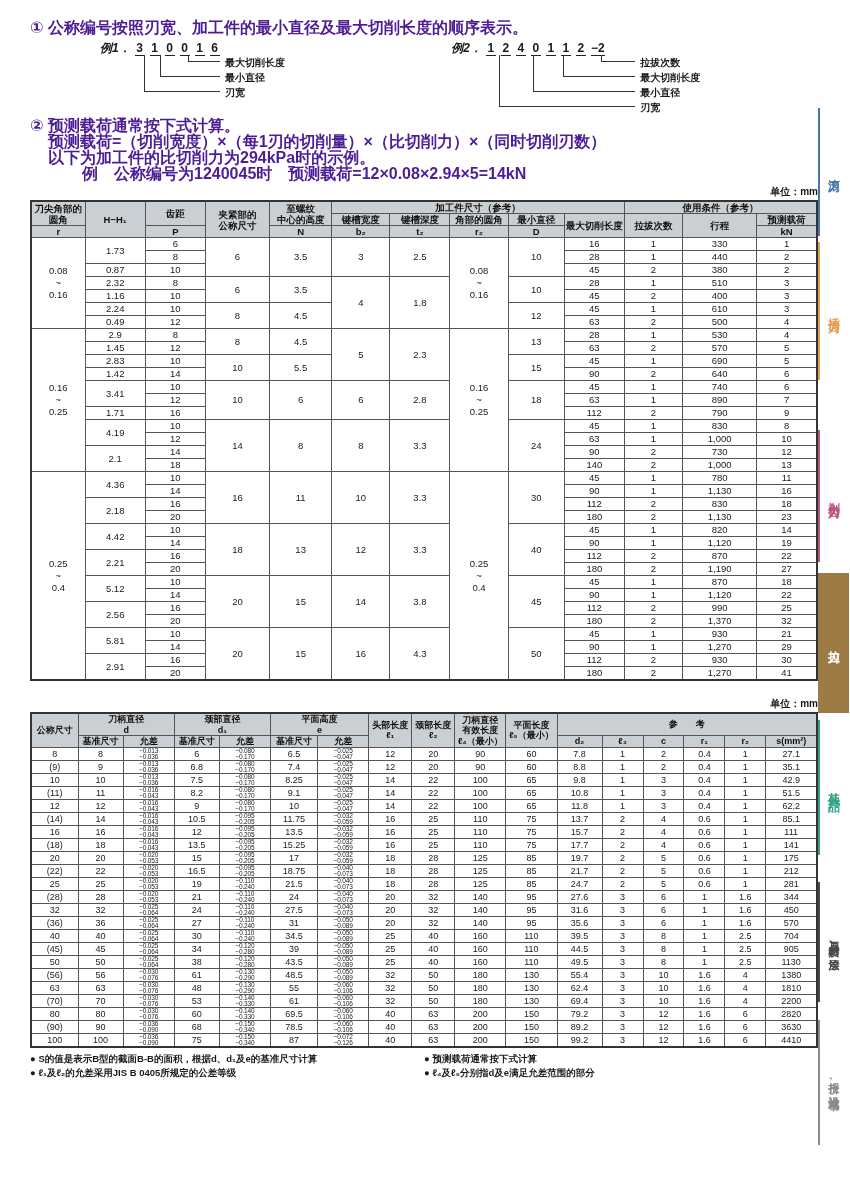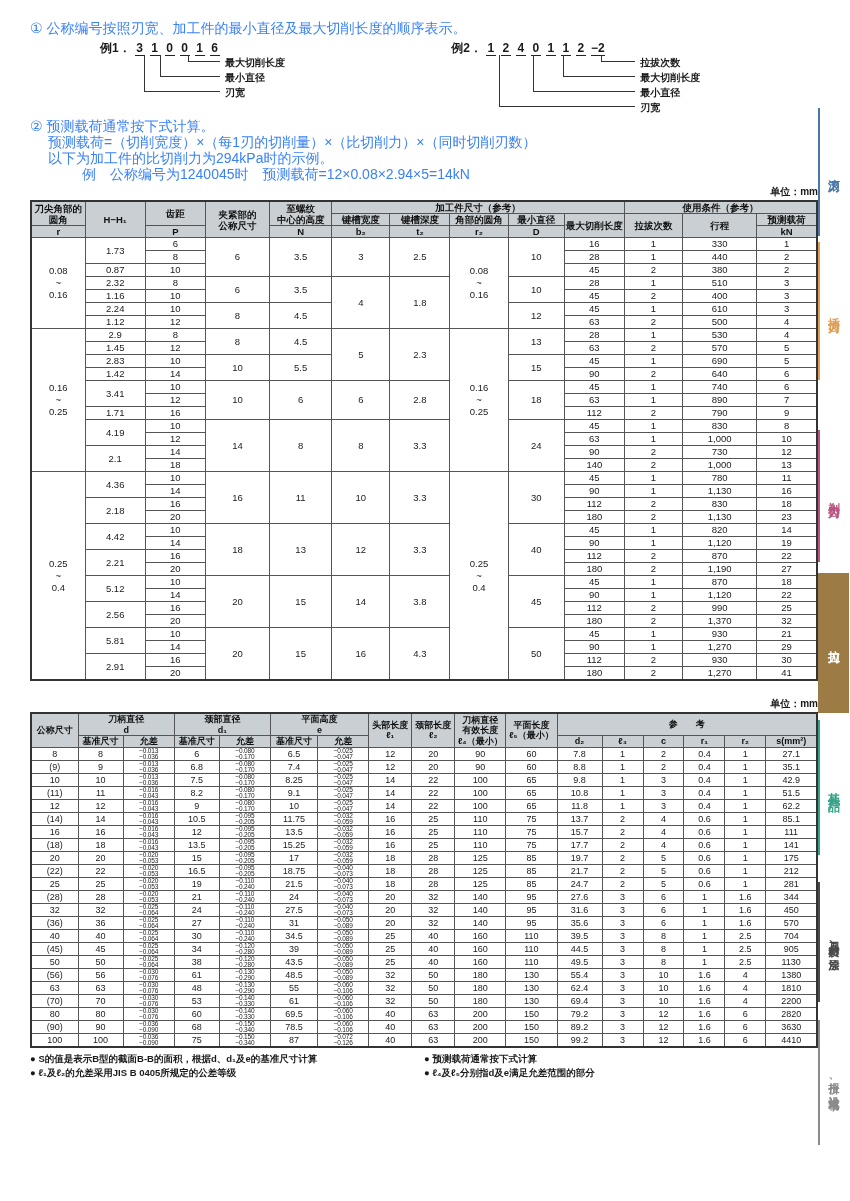--- a/index.html
+++ b/index.html
@@ -25,31 +25,31 @@
   .st1 { top: 88px;  height: 128px; }
   .st2 { top: 222px; height: 138px; }
   .st3 { top: 410px; height: 132px; }
   .st4 { top: 553px; height: 140px; }
   .st5 { top: 700px; height: 135px; }
   .st6 { top: 862px; height: 120px; }
   .st7 { top: 1000px; height: 125px; }
 
   .content { margin: 20px 34px 0 30px; width: 788px; }
 
-  .note-line { font-size: 14px; font-weight: normal; line-height: 16px; color: #3b82f6; }
+  .note-line { font-size: 16px; font-weight: bold; line-height: 16px; color: #4c1d95; }
   .indent1 { padding-left: 18px; }
   .calc { padding-left: 52px; }
 
   
   .examples-row { display: flex; margin: 4px 0 2px 0; height: 76px; }
   .example { position: relative; height: 76px; }
   .ex1 { width: 320px; margin-left: 70px; }
   .ex2 { width: 370px; margin-left: 34px; }
   .code-line { font-size: 12px; font-weight: bold; white-space: nowrap; }
-  .code-prefix { margin-right: 4px; }
+  .code-prefix { margin-right: 4px; font-style: italic; }
   .dg { display: inline-block; min-width: 10px; text-align: center; border-bottom: 1.5px solid #222; margin-right: 5px; font-weight: bold; }
   .conn { position: absolute; border-left: 1px solid #333; border-bottom: 1px solid #333; }
   .ex-label { position: absolute; font-size: 10px; font-weight: bold; white-space: nowrap; }
 
   
   .unit-label { text-align: right; font-size: 10px; font-weight: bold; margin: 3px 0 1px 0; }
   .ul2 { margin-top: 16px; }
 
   
   table { border-collapse: collapse; table-layout: fixed; width: 788px; border: 2px solid #333; }
@@ -251,21 +251,21 @@
             <td>10</td>
             <td rowspan="2">8</td>
             <td rowspan="2">4.5</td>
             <td rowspan="2">12</td>
             <td>45</td>
             <td>1</td>
             <td>610</td>
             <td>3</td>
           </tr>
           <tr>
-            <td>1.12</td>
+            <td>0.49</td>
             <td>12</td>
             <td>63</td>
             <td>2</td>
             <td>500</td>
             <td>4</td>
           </tr>
           <tr>
             <td rowspan="11">0.16
 ~
 0.25</td>

